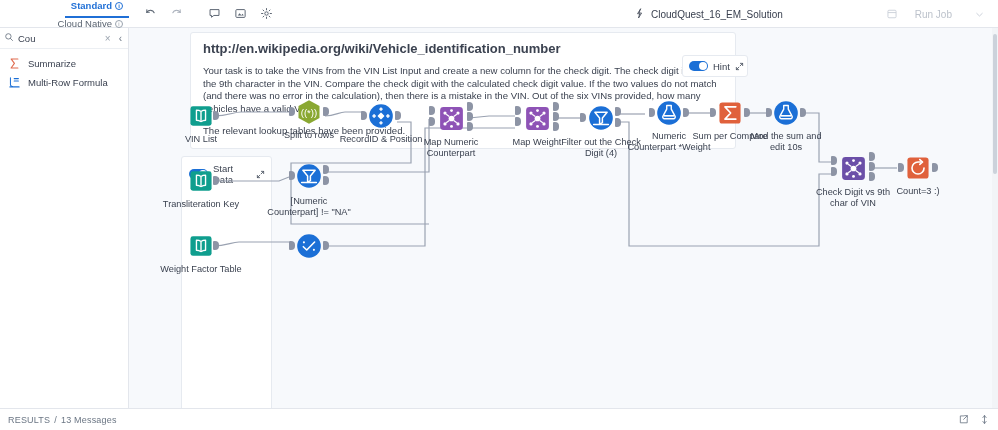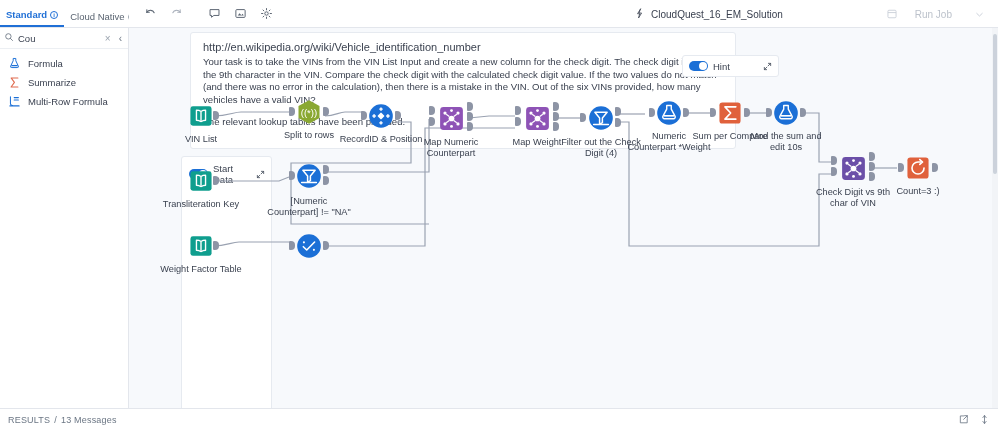--- a/index.html
+++ b/index.html
@@ -9,21 +9,21 @@
     background: #ffffff;
     overflow: hidden;
     color: #2a2f38;
   }
   #app { position: relative; width: 998px; height: 430px; }
 
   
   .topbar-left {
     position: absolute; left: 0; top: 0; width: 129px; height: 28px;
     background: #fff; border-bottom: 1px solid #e3e6ec;
-    display: flex; align-items: flex-end;
+    display: flex; align-items: flex-end; flex-direction: column;
   }
   .tab {
     display: flex; align-items: center; gap: 3px;
     font-size: 9.5px; padding: 0 6px 5px 6px; cursor: pointer;
     color: #5a6471; white-space: nowrap;
   }
   .tab.active { color: #1f6fd6; border-bottom: 2px solid #1f6fd6; font-weight: 600; }
   .info-i {
     width: 8px; height: 8px; border-radius: 50%;
     border: 1px solid #9aa3ae; color: #9aa3ae;
@@ -94,26 +94,26 @@
     position: absolute; left: 129px; top: 28px; right: 0; bottom: 22px;
     background: #f7f9fc; overflow: hidden;
   }
 
   
   .desc-card {
     position: absolute; left: 61px; top: 4px; width: 546px; height: 117px;
     background: #fff; border: 1px solid #e6eaf0; border-radius: 3px;
     padding: 8px 12px 0 12px;
   }
-  .desc-url { font-size: 11px; color: #3b4250; margin-bottom: 3px; }
+  .desc-url { font-size: 13px; color: #3b4250; margin-bottom: 9px; font-weight: bold; }
   .desc-p { font-size: 9.6px; color: #3b4250; line-height: 12.6px; margin-bottom: 10px; }
 
   
   .hint-pill {
-    position: absolute; left: 553px; top: 27px; width: 97px; height: 22px;
+    position: absolute; left: 553px; top: 27px; width: 66px; height: 22px;
     background: #fff; border: 1px solid #e6eaf0; border-radius: 3px;
     display: flex; align-items: center; gap: 5px; padding: 0 6px;
   }
   .toggle {
     width: 19px; height: 10px; border-radius: 6px; background: #1b6fd6;
     position: relative; flex: 0 0 19px; cursor: pointer;
   }
   .toggle::after {
     content: ""; position: absolute; right: 1px; top: 1px;
     width: 8px; height: 8px; border-radius: 50%; background: #fff;
@@ -259,29 +259,20 @@
         </span>
         <input value="Cou" style="">
       </div>
       <span class="clear-x">×</span>
       <span class="collapse-c">‹</span>
     </div>
 
     <div class="tool-list">
 
 
-      <div class="tool-item">
-        <span class="tool-ico">
-          <svg width="13" height="13" viewBox="0 0 16 16" fill="none" stroke="#1b6fd6" stroke-width="1.2" stroke-linejoin="round">
-            <path d="M6.4 1.8h3.2v2.8l3 6.4a1.4 1.4 0 0 1-1.3 2H4.7a1.4 1.4 0 0 1-1.3-2l3-6.4z"></path>
-            <path d="M4.2 10.6h7.6" stroke-width="1.6"></path>
-          </svg>
-        </span>
-        <span>Formula</span>
-      </div>
 
 
       <div class="tool-item">
         <span class="tool-ico">
           <svg width="13" height="13" viewBox="0 0 16 16" fill="none" stroke="#e06a4e" stroke-width="1.35" stroke-linecap="round" stroke-linejoin="round">
             <path d="M12.2 2.4H3.8l4.1 5.5-4.1 5.7h8.4"></path>
           </svg>
         </span>
         <span>Summarize</span>
       </div>

